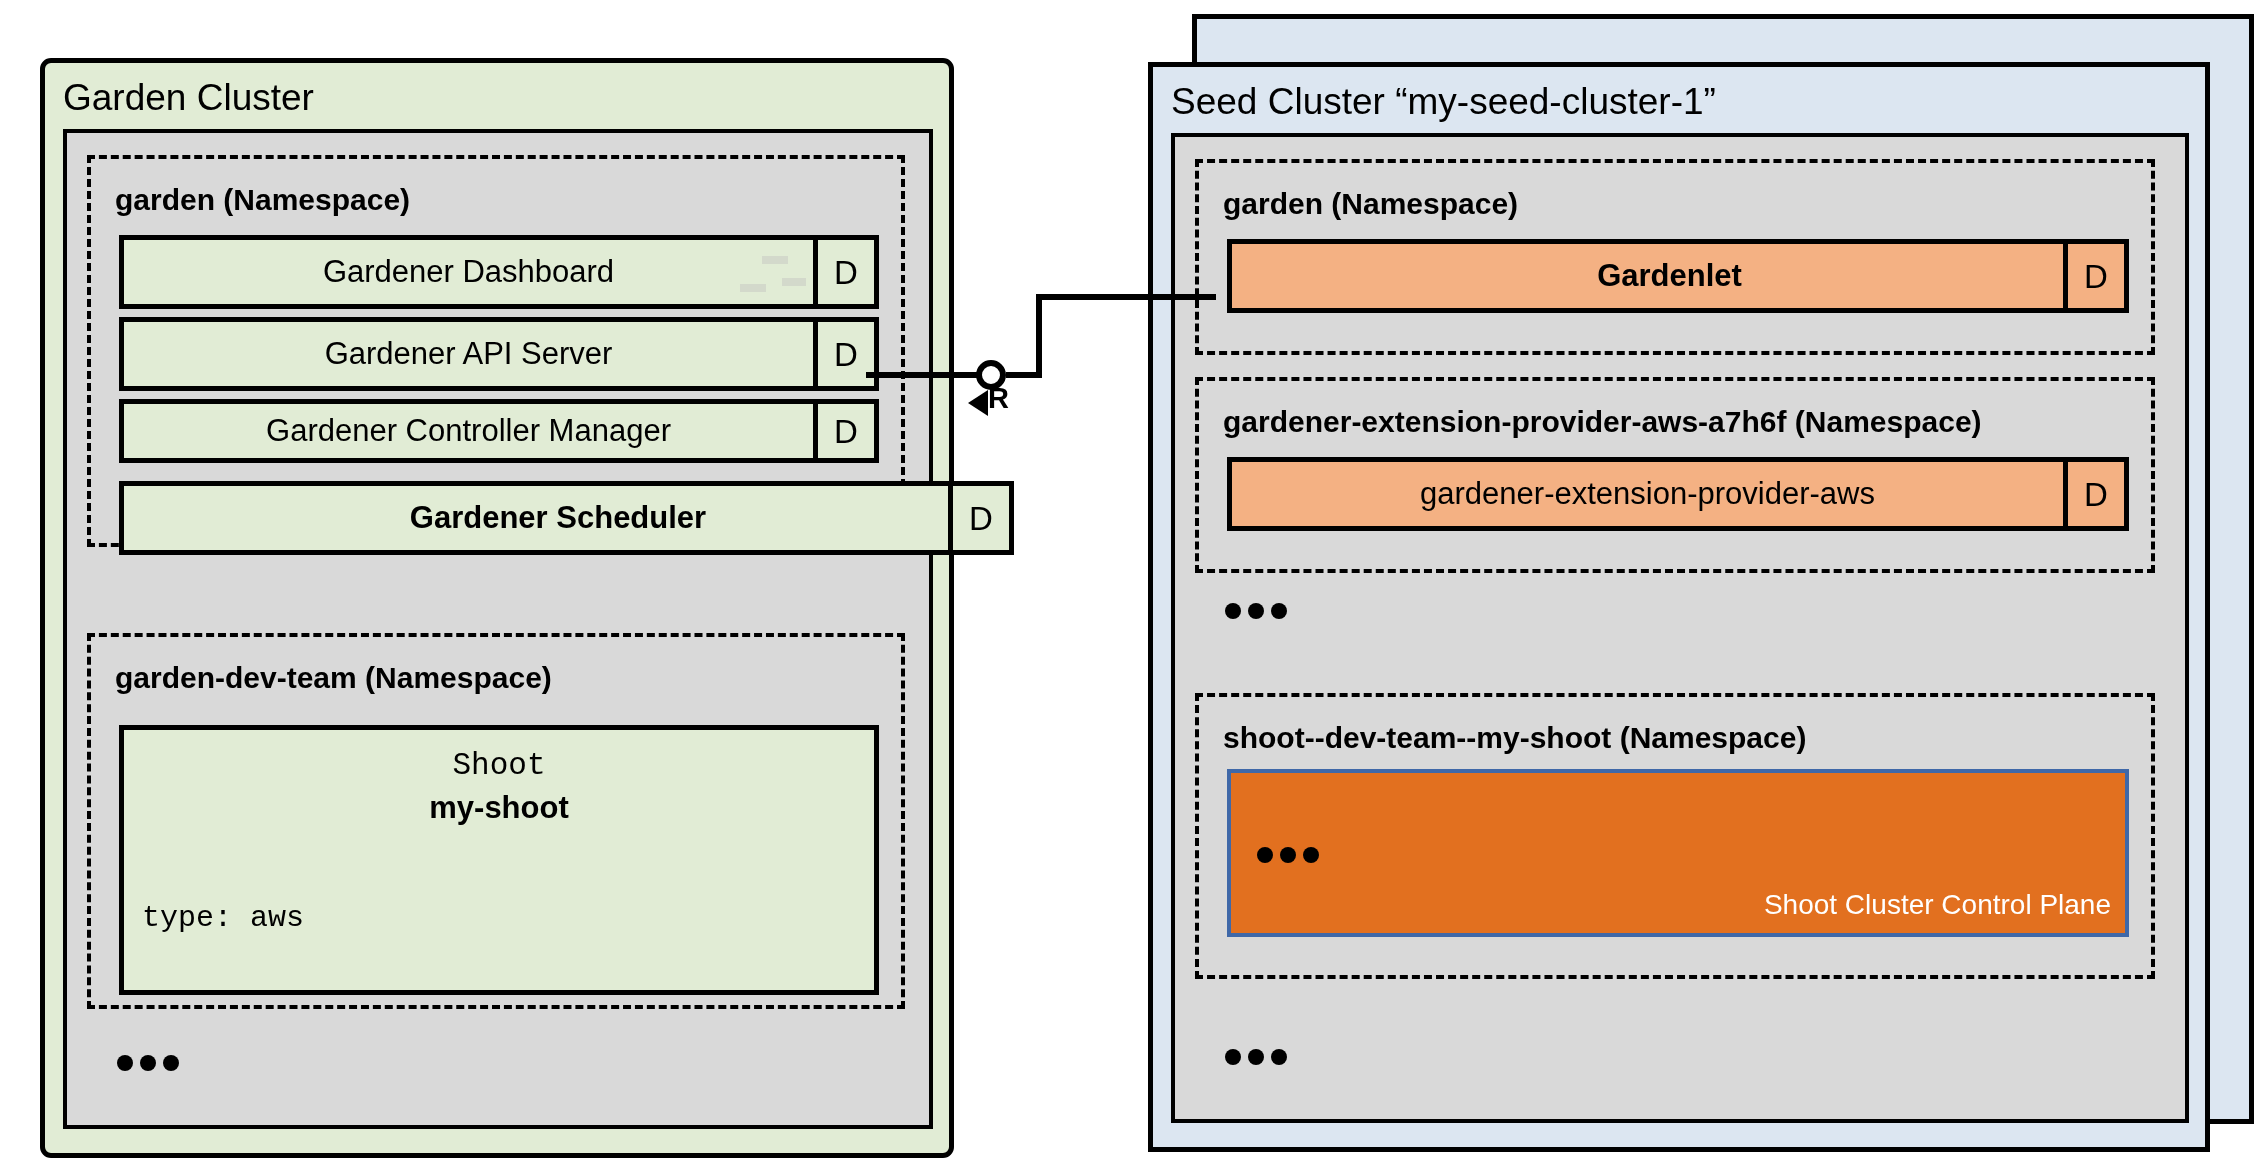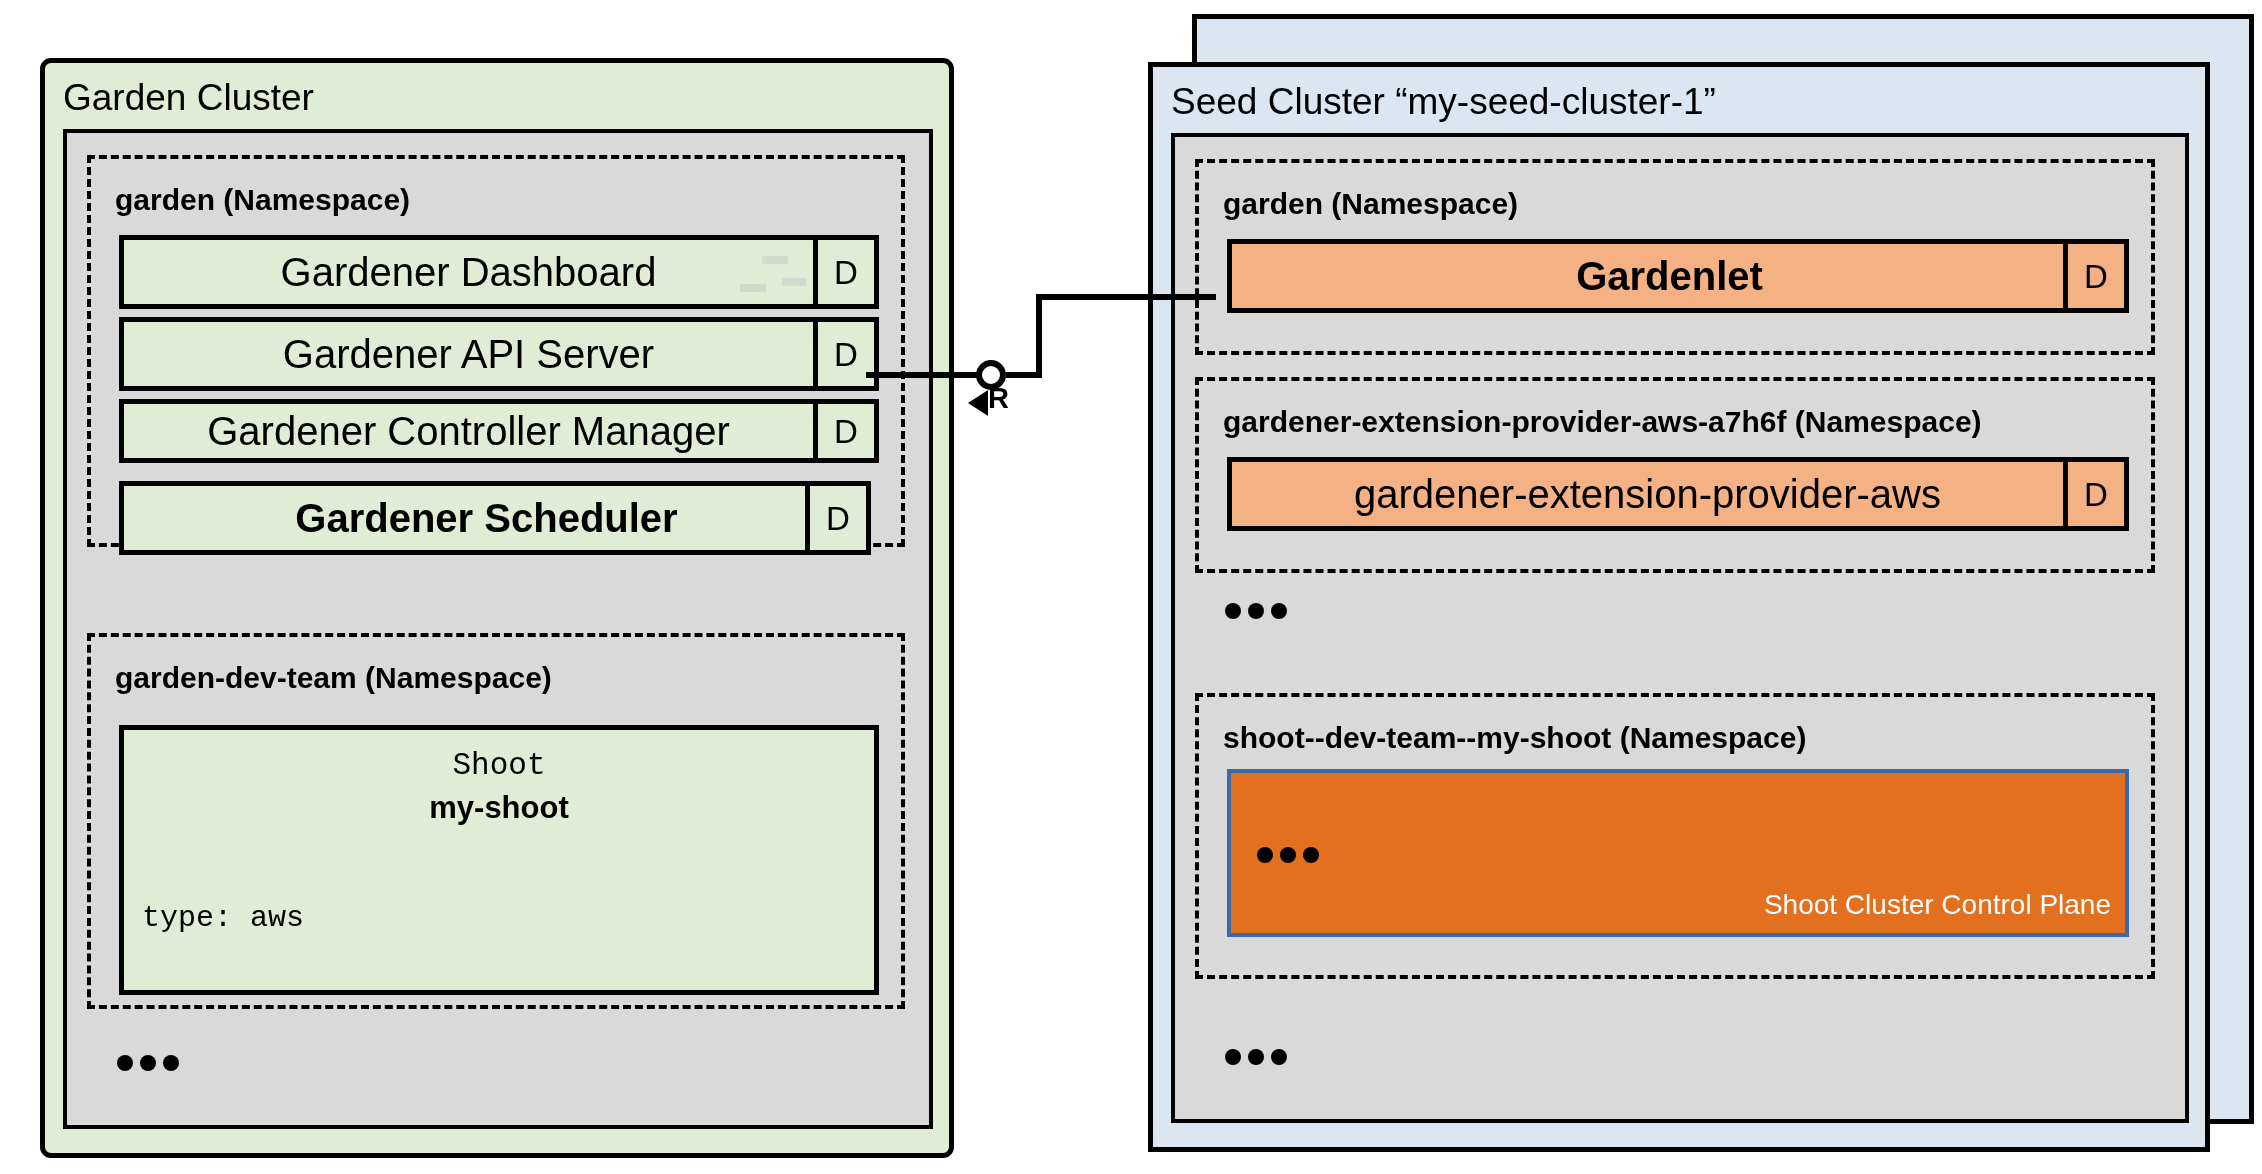--- a/index.html
+++ b/index.html
@@ -61,21 +61,21 @@
     border: 5px solid #000;
     background: #e1ecd5;
   }
   .comp-orange { background: #f4b183; }
   .comp-body {
     flex: 1 1 auto;
     display: flex;
     align-items: center;
     justify-content: center;
     position: relative;
-    font-size: 40px;
+    font-size: 31px;
     white-space: nowrap;
   }
   .comp-body.bold { font-weight: bold; margin-left: 44px; }
   .comp-badge {
     flex: 0 0 auto;
     width: 56px;
     border-left: 5px solid #000;
     display: flex;
     align-items: center;
     justify-content: center;
@@ -192,21 +192,21 @@
         <div class="abs comp" style="left:28px; top:158px; width:760px; height:74px;">
           <div class="comp-body">Gardener API Server</div>
           <div class="comp-badge">D</div>
         </div>
 
         <div class="abs comp" style="left:28px; top:240px; width:760px; height:64px;">
           <div class="comp-body">Gardener Controller Manager</div>
           <div class="comp-badge">D</div>
         </div>
 
-        <div class="abs comp" style="left:28px; top:322px; width:752px; height:74px;">
+        <div class="abs comp" style="left:28px; top:322px; width:895px; height:74px;">
           <div class="comp-body bold">Gardener Scheduler</div>
           <div class="comp-badge">D</div>
         </div>
       </div>
 
       <div class="abs ns-box" style="left:20px; top:500px; width:818px; height:376px;">
         <div class="abs ns-title" style="left:24px; top:26px;">garden-dev-team (Namespace)</div>
 
         <div class="abs shoot-box" style="left:28px; top:74px; width:760px; height:270px;margin-top:14px;">
           <div class="abs shoot-kind" style="left:0; right:0; top:18px;">Shoot</div>

